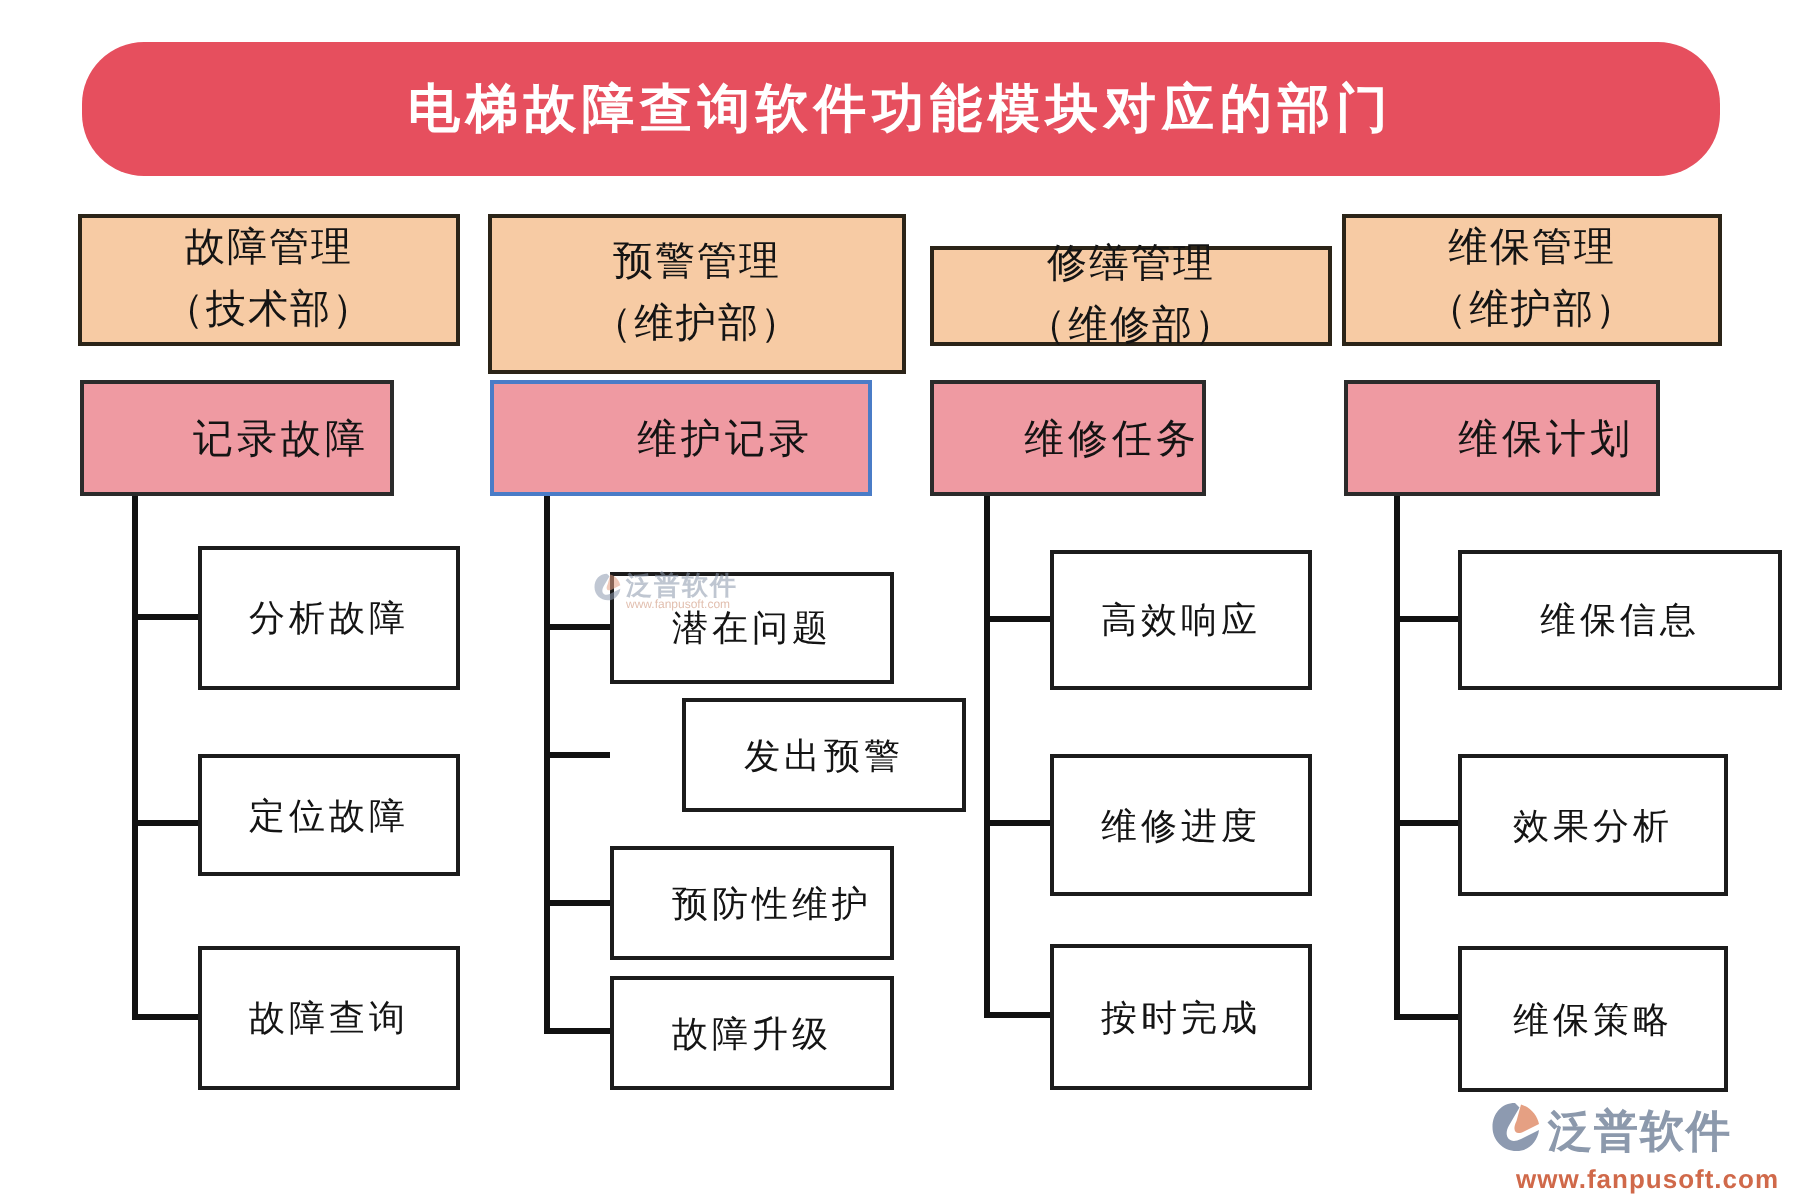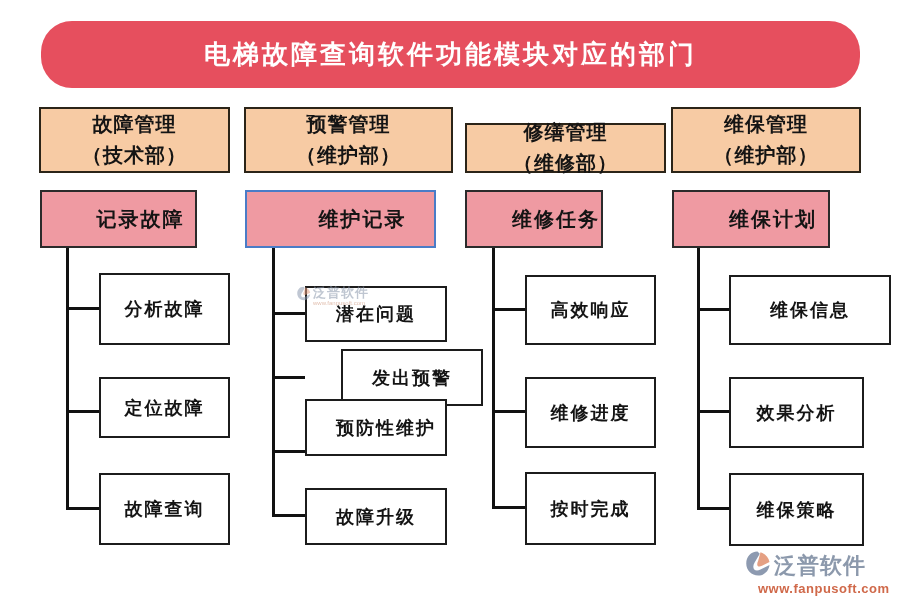--- a/index.html
+++ b/index.html
@@ -7,21 +7,21 @@
     position:relative;width:900px;height:600px;background:#ffffff;overflow:hidden;
     font-family:"Liberation Serif","DejaVu Serif",serif;
   }
   .banner{
     position:absolute;left:41px;top:21px;width:819px;height:67px;
     background:#e64f5e;color:#ffffff;font-size:26px;font-weight:bold;
     letter-spacing:3px;display:flex;align-items:center;justify-content:center;border-radius:31px;
   }
   .box{
     position:absolute;display:flex;align-items:center;justify-content:center;
-    box-sizing:border-box;text-align:center;color:#141414;font-weight:bold;
+    box-sizing:border-box;text-align:center;color:#141414;font-weight:normal;
   }
   .hdr{
     background:#f7cba4;border:2px solid #2b2418;font-size:20px;
     line-height:1.55;letter-spacing:1px;flex-direction:column;
   }
   .mod{
     background:#ef9aa2;border:2px solid #2b2b2b;font-size:20px;letter-spacing:2px;padding-left:44px;
   }
   .mod.blue{border:2px solid #4a7cc7;}
   .leaf{
@@ -58,33 +58,33 @@
   </div>
   <div class="box mod" style="left:40px;top:190px;width:157px;height:58px;">记录故障</div>
   <div class="vline" style="left:66px;top:248px;height:262px;"></div>
   <div class="hline" style="left:66px;top:307px;width:33px;"></div>
   <div class="hline" style="left:66px;top:410px;width:33px;"></div>
   <div class="hline" style="left:66px;top:507px;width:33px;"></div>
   <div class="box leaf" style="left:99px;top:273px;width:131px;height:72px;">分析故障</div>
   <div class="box leaf" style="left:99px;top:377px;width:131px;height:61px;">定位故障</div>
   <div class="box leaf" style="left:99px;top:473px;width:131px;height:72px;">故障查询</div>
 
-  <div class="box hdr" style="left:244px;top:107px;width:209px;height:66px;justify-content:flex-end;">
+  <div class="box hdr" style="left:244px;top:107px;width:209px;height:80px;">
     <div>预警管理</div>
     <div>（维护部）</div>
   </div>
   <div class="box mod blue" style="left:245px;top:190px;width:191px;height:58px;">维护记录</div>
   <div class="vline" style="left:272px;top:248px;height:269px;"></div>
   <div class="hline" style="left:272px;top:312px;width:33px;"></div>
   <div class="hline" style="left:272px;top:376px;width:33px;"></div>
   <div class="hline" style="left:272px;top:450px;width:33px;"></div>
   <div class="hline" style="left:272px;top:514px;width:33px;"></div>
   <div class="box leaf" style="left:305px;top:286px;width:142px;height:56px;">潜在问题</div>
   <div class="box leaf" style="left:305px;top:349px;width:142px;height:57px;margin-left:36px;">发出预警</div>
-  <div class="box leaf" style="left:305px;top:399px;width:142px;height:57px;padding-left:20px;">预防性维护</div>
+  <div class="box leaf" style="left:305px;top:423px;width:142px;height:57px;padding-left:20px;">预防性维护</div>
   <div class="box leaf" style="left:305px;top:488px;width:142px;height:57px;">故障升级</div>
 
   <div class="wm">
     <span>
       <svg width="15" height="15" viewBox="0 0 36 36">
         <path d="M18 2 C9 2 3 9 3 18 C3 27 10 34 19 34 C27 34 33 28 34 20 L22 26 C14 30 10 24 14 17 L21 5 Z" fill="#8d9ab0"></path>
         <path d="M22 3 C29 5 33 11 34 16 L24 21 C18 24 16 20 19 14 Z" fill="#e5a083"></path>
       </svg>
     </span>
     <span class="wm-txt">

